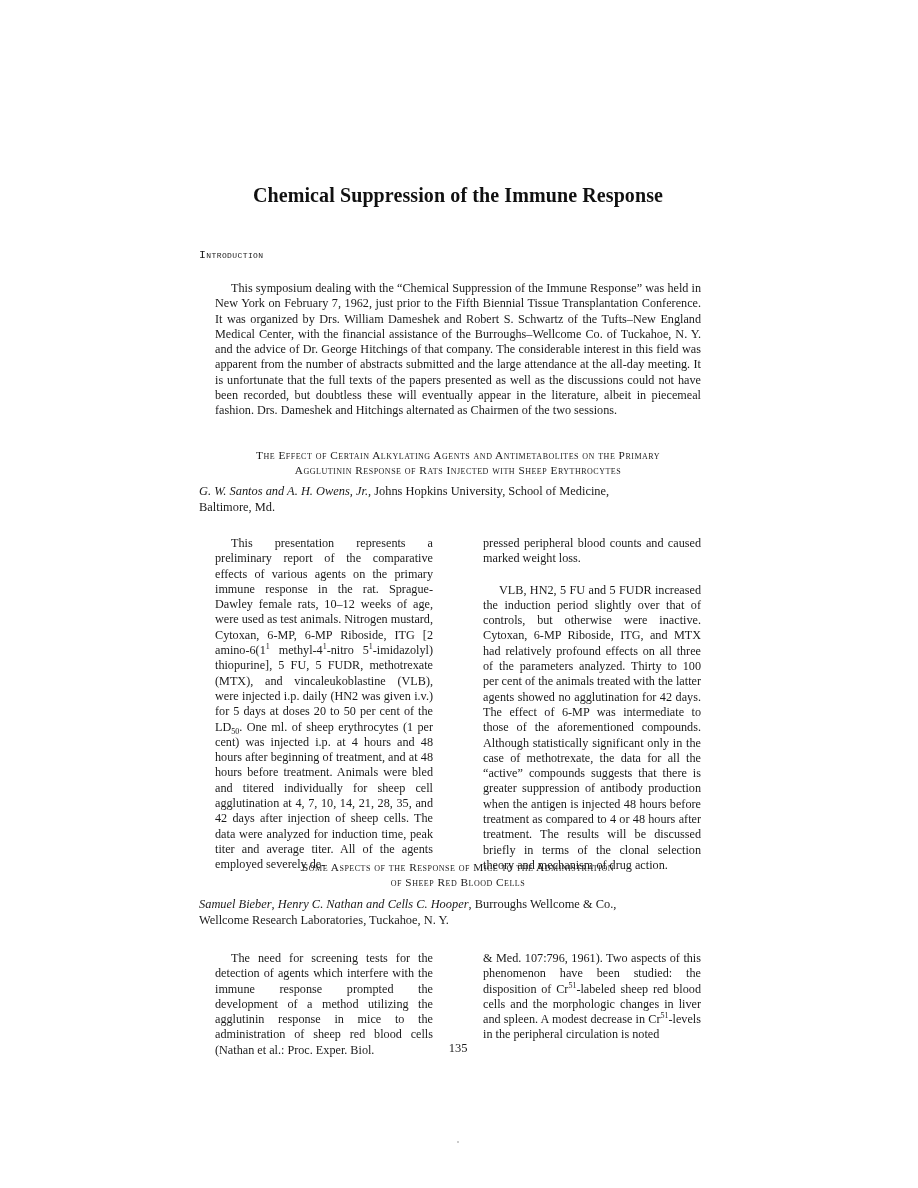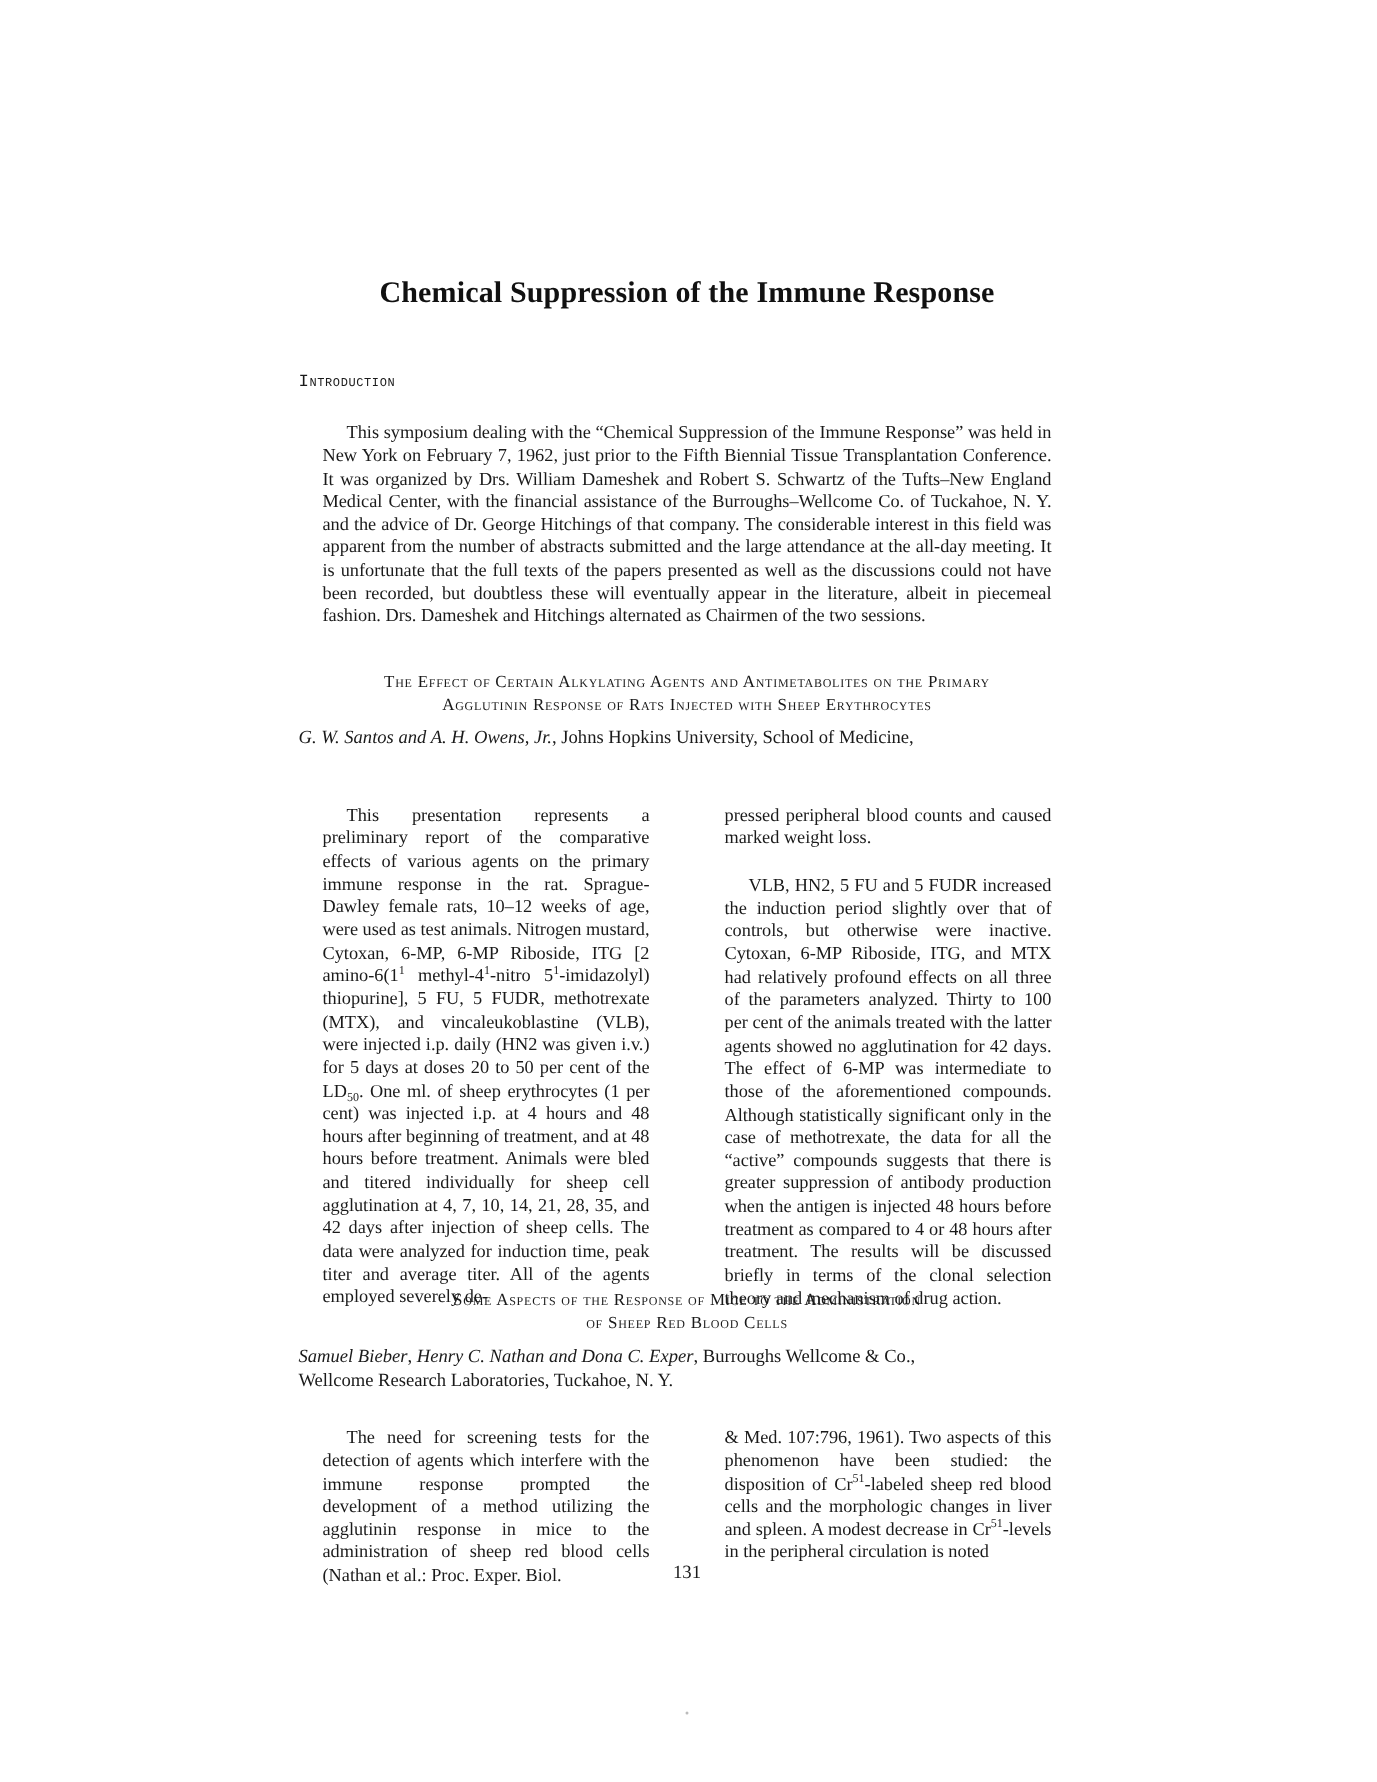--- a/index.html
+++ b/index.html
@@ -59,44 +59,45 @@
     <p class="para"><span class="indent"></span><span>This symposium dealing with the “Chemical Suppression of the Immune Response” was held in New York on February 7, 1962, just prior to the Fifth Biennial Tissue Transplantation Conference. It was organized by Drs. William Dameshek and Robert S. Schwartz of the Tufts–New England Medical Center, with the financial assistance of the Burroughs–Wellcome Co. of Tuckahoe, N. Y. and the advice of Dr. George Hitchings of that company. The considerable interest in this field was apparent from the number of abstracts submitted and the large attendance at the all-day meeting. It is unfortunate that the full texts of the papers presented as well as the discussions could not have been recorded, but doubtless these will eventually appear in the literature, albeit in piecemeal fashion. Drs. Dameshek and Hitchings alternated as Chairmen of the two sessions.</span></p>
   </div>
 
   <div class="sec-head" style="top:448px;">
     <div>The Effect of Certain Alkylating Agents and Antimetabolites on the Primary</div>
     <div>Agglutinin Response of Rats Injected with Sheep Erythrocytes</div>
   </div>
 
   <div class="authors" style="top:484px;">
     <div><i>G. W. Santos and A. H. Owens, Jr.</i><span>, Johns Hopkins University, School of Medicine,</span></div>
+    <div>Baltimore, Md.</div>
   </div>
 
   <div class="col" style="left:0; top:520px;">
     <p class="para"><span class="indent"></span><span>This presentation represents a preliminary report of the comparative effects of various agents on the primary immune response in the rat. Sprague-Dawley female rats, 10–12 weeks of age, were used as test animals. Nitrogen mustard, Cytoxan, 6-MP, 6-MP Riboside, ITG [2 amino-6(1</span><sup>1</sup><span> methyl-4</span><sup>1</sup><span>-nitro 5</span><sup>1</sup><span>-imidazolyl) thiopurine], 5 FU, 5 FUDR, methotrexate (MTX), and vincaleukoblastine (VLB), were injected i.p. daily (HN2 was given i.v.) for 5 days at doses 20 to 50 per cent of the LD</span><sub>50</sub><span>. One ml. of sheep erythrocytes (1 per cent) was injected i.p. at 4 hours and 48 hours after beginning of treatment, and at 48 hours before treatment. Animals were bled and titered individually for sheep cell agglutination at 4, 7, 10, 14, 21, 28, 35, and 42 days after injection of sheep cells. The data were analyzed for induction time, peak titer and average titer. All of the agents employed severely de-</span></p>
   </div>
 
   <div class="col" style="left:268px; top:520px;">
     <p class="para">pressed peripheral blood counts and caused marked weight loss.</p>
     <p class="para"><span class="indent"></span><span>VLB, HN2, 5 FU and 5 FUDR increased the induction period slightly over that of controls, but otherwise were inactive. Cytoxan, 6-MP Riboside, ITG, and MTX had relatively profound effects on all three of the parameters analyzed. Thirty to 100 per cent of the animals treated with the latter agents showed no agglutination for 42 days. The effect of 6-MP was intermediate to those of the aforementioned compounds. Although statistically significant only in the case of methotrexate, the data for all the “active” compounds suggests that there is greater suppression of antibody production when the antigen is injected 48 hours before treatment as compared to 4 or 48 hours after treatment. The results will be discussed briefly in terms of the clonal selection theory and mechanism of drug action.</span></p>
   </div>
 
   <div class="sec-head" style="top:860px;">
     <div>Some Aspects of the Response of Mice to the Administration</div>
     <div>of Sheep Red Blood Cells</div>
   </div>
 
   <div class="authors" style="top:897px;">
-    <div><i>Samuel Bieber</i>, <i>Henry C. Nathan</i> <i>and</i> <i>Dona C. Exper</i><span>, Burroughs Wellcome &amp; Co.,</span></div>
+    <div><i>Samuel Bieber</i>, <i>Henry C. Nathan</i> <i>and</i> <i>Cells C. Hooper</i><span>, Burroughs Wellcome &amp; Co.,</span></div>
     <div>Wellcome Research Laboratories, Tuckahoe, N. Y.</div>
   </div>
 
   <div class="col" style="left:0; top:935px;">
     <p class="para"><span class="indent"></span><span>The need for screening tests for the detection of agents which interfere with the immune response prompted the development of a method utilizing the agglutinin response in mice to the administration of sheep red blood cells (Nathan et al.: Proc. Exper. Biol.</span></p>
   </div>
 
   <div class="col" style="left:268px; top:935px;">
     <p class="para"><span>&amp; Med. 107:796, 1961). Two aspects of this phenomenon have been studied: the disposition of Cr</span><sup>51</sup><span>-labeled sheep red blood cells and the morphologic changes in liver and spleen. A modest decrease in Cr</span><sup>51</sup><span>-levels in the peripheral circulation is noted</span></p>
   </div>
 
-  <div class="page-num">131</div>
+  <div class="page-num">135</div>
 </div>
 <div class="speck"></div>
 
 </body></html>

